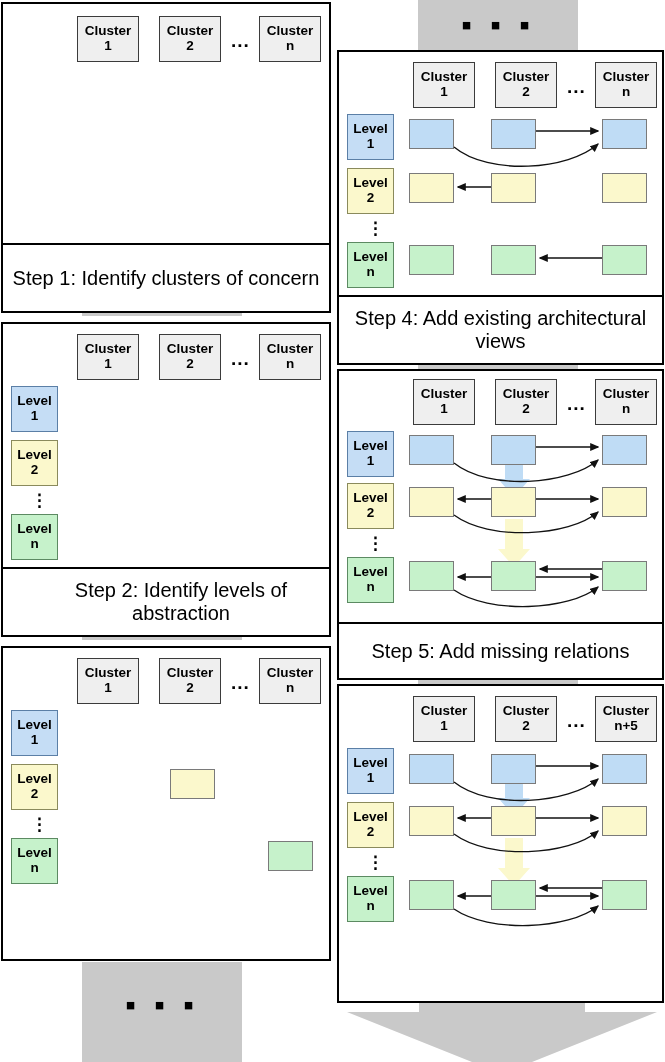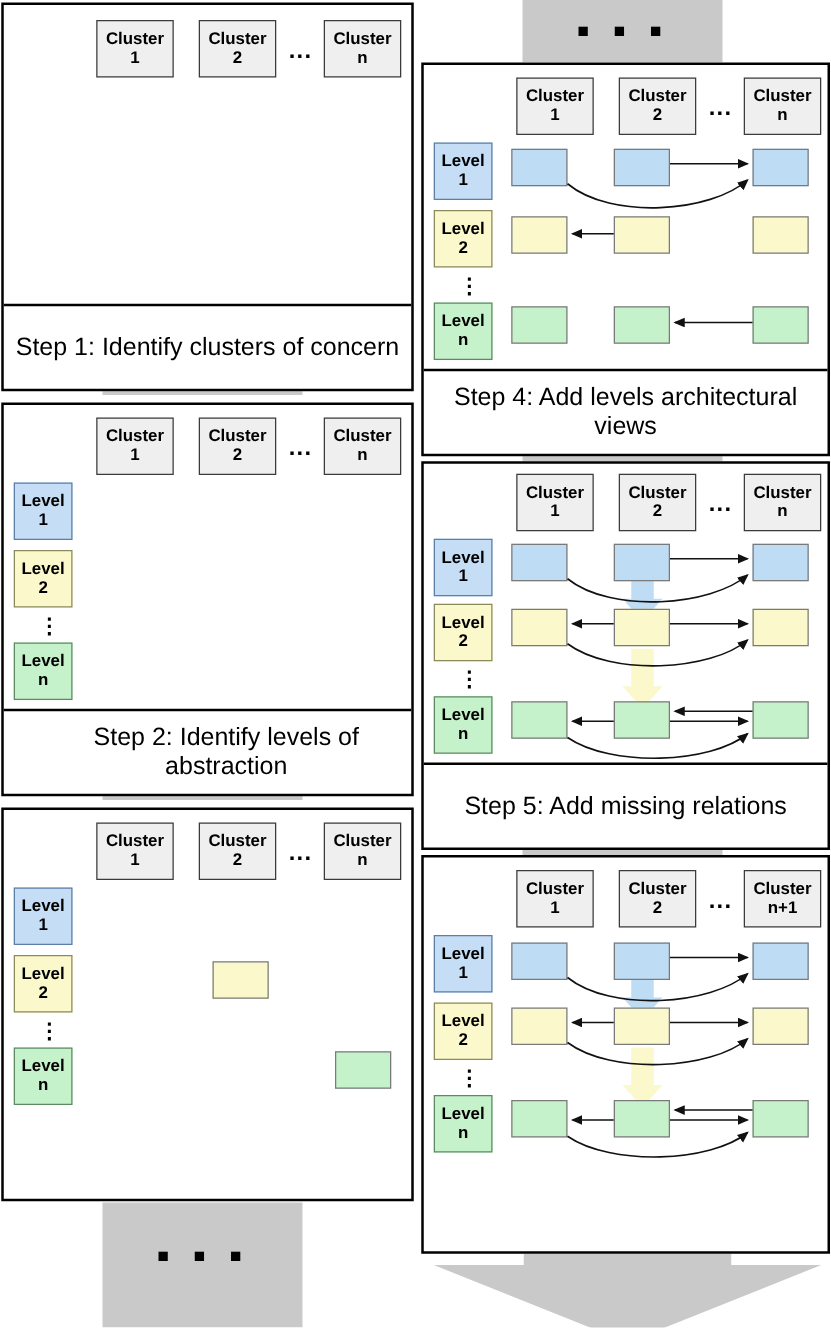--- a/index.html
+++ b/index.html
@@ -291,21 +291,21 @@
 
         <path d="M197,79 L259,79" stroke="#111" stroke-width="1.3" fill="none" marker-end="url(#ah4)"></path>
 
         <path d="M115,95 C150,124 230,118 259,92" stroke="#111" stroke-width="1.3" fill="none" marker-end="url(#ah4)"></path>
 
         <path d="M152,135 L119,135" stroke="#111" stroke-width="1.3" fill="none" marker-end="url(#ah4)"></path>
 
         <path d="M263,206 L201,206" stroke="#111" stroke-width="1.3" fill="none" marker-end="url(#ah4)"></path>
       </svg>
     </div>
-    <div class="panel-caption" style="height:68px;">Step 4: Add levels architectural views</div>
+    <div class="panel-caption" style="height:68px;">Step 4: Add existing architectural views</div>
   </div>
 
   <div class="panel" style="left:337px; top:369px; width:327px; height:311px;">
     <div class="panel-canvas" style="height:241px;">
       <div class="cluster-box" style="left:74px; top:8px; width:62px; height:46px;">
         <span>Cluster</span>
         <span>1</span>
       </div>
       <div class="cluster-box" style="left:156px; top:8px; width:62px; height:46px;">
         <span>Cluster</span>
@@ -361,37 +361,37 @@
         <path d="M152,128 L119,128" stroke="#111" stroke-width="1.3" fill="none" marker-end="url(#ah5)"></path>
         <path d="M197,128 L259,128" stroke="#111" stroke-width="1.3" fill="none" marker-end="url(#ah5)"></path>
         <path d="M115,144 C150,170 230,166 259,141" stroke="#111" stroke-width="1.3" fill="none" marker-end="url(#ah5)"></path>
 
         <path d="M263,198 L201,198" stroke="#111" stroke-width="1.3" fill="none" marker-end="url(#ah5)"></path>
         <path d="M152,206 L119,206" stroke="#111" stroke-width="1.3" fill="none" marker-end="url(#ah5)"></path>
         <path d="M197,206 L259,206" stroke="#111" stroke-width="1.3" fill="none" marker-end="url(#ah5)"></path>
         <path d="M115,219 C150,243 230,240 259,216" stroke="#111" stroke-width="1.3" fill="none" marker-end="url(#ah5)"></path>
       </svg>
     </div>
-    <div class="panel-caption" style="height:68px;">Step 5: Add missing relations</div>
+    <div class="panel-caption" style="height:56px;">Step 5: Add missing relations</div>
   </div>
 
   <div class="panel" style="left:337px; top:684px; width:327px; height:319px;">
     <div class="panel-canvas" style="height:247px;">
       <div class="cluster-box" style="left:74px; top:10px; width:62px; height:46px;">
         <span>Cluster</span>
         <span>1</span>
       </div>
       <div class="cluster-box" style="left:156px; top:10px; width:62px; height:46px;">
         <span>Cluster</span>
         <span>2</span>
       </div>
       <div class="ellipsis-h" style="left:228px; top:25px;">...</div>
       <div class="cluster-box" style="left:256px; top:10px; width:62px; height:46px;">
         <span>Cluster</span>
-        <span>n+1</span>
+        <span>n+5</span>
       </div>
 
       <div class="level-box lv-blue" style="left:8px; top:62px; width:47px; height:46px;">
         <span>Level</span>
         <span>1</span>
       </div>
       <div class="level-box lv-yellow" style="left:8px; top:116px; width:47px; height:46px;">
         <span>Level</span>
         <span>2</span>
       </div>

